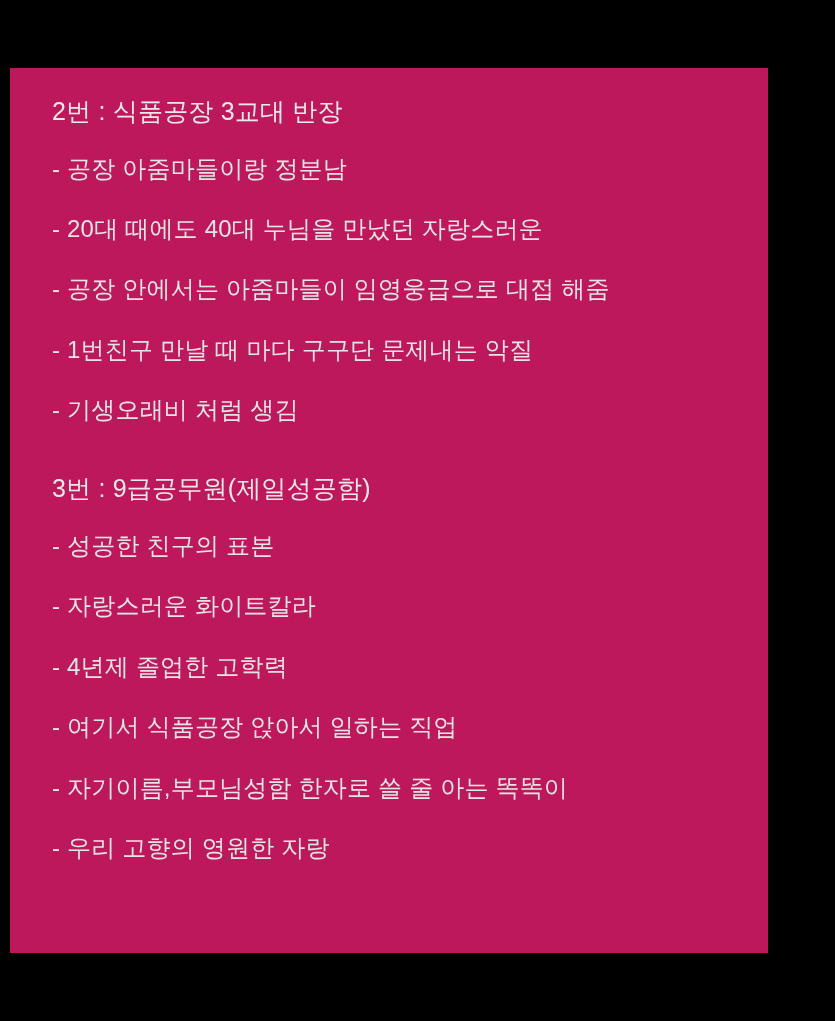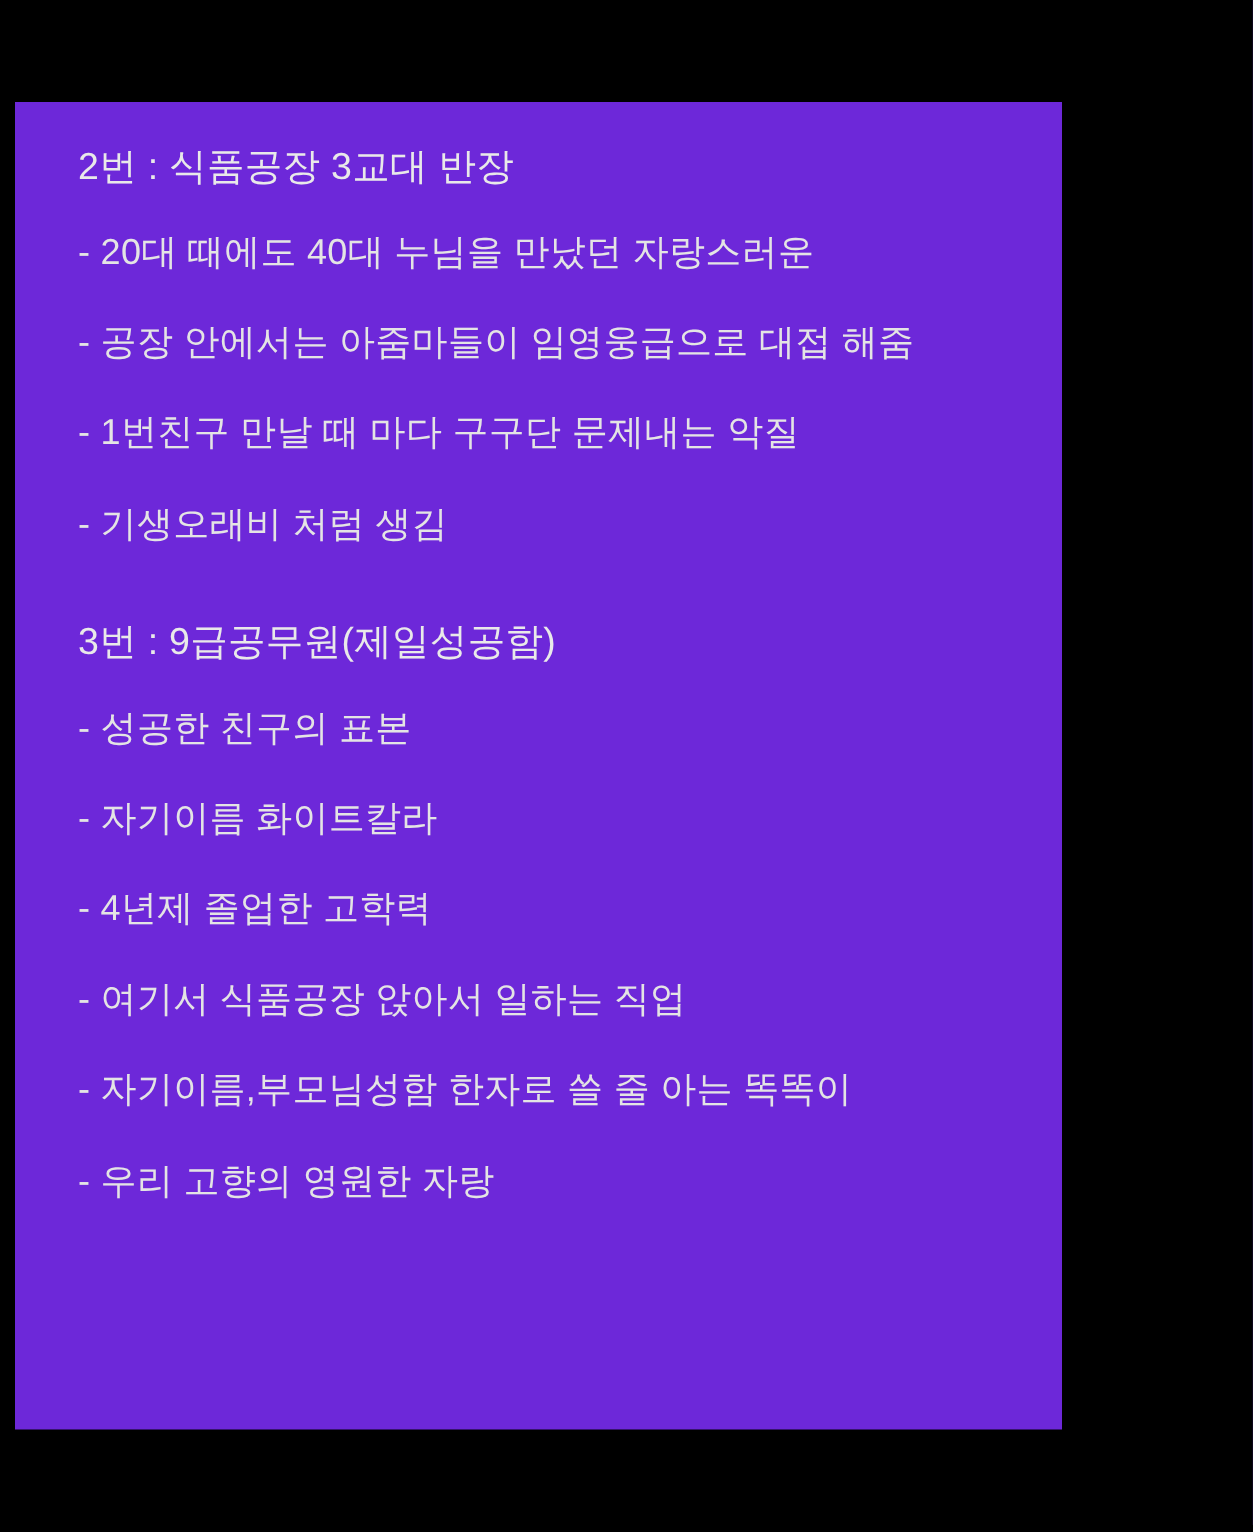--- a/index.html
+++ b/index.html
@@ -17,23 +17,23 @@
     position: relative;
     width: 835px;
     height: 1021px;
     background: #000000;
   }
   
   .panel {
     position: absolute;
     left: 10px;
     top: 68px;
-    width: 698px;
+    width: 758px;
     height: 885px;
-    background: #6d28d9;
+    background: #be185d;
   }
   .content {
     position: absolute;
     left: 30px;
     top: 30px;
     right: 20px;
   }
   .section {
     margin-bottom: 52px;
   }
@@ -62,30 +62,31 @@
 </style>
 </head>
 <body>
 
 <div class="page">
   <div class="panel">
     <div class="content">
 
       <div class="section">
         <div class="heading">2번 : 식품공장 3교대 반장</div>
+        <div class="bullet">- 공장 아줌마들이랑 정분남</div>
         <div class="bullet">- 20대 때에도 40대 누님을 만났던 자랑스러운</div>
         <div class="bullet">- 공장 안에서는 아줌마들이 임영웅급으로 대접 해줌</div>
         <div class="bullet">- 1번친구 만날 때 마다 구구단 문제내는 악질</div>
         <div class="bullet">- 기생오래비 처럼 생김</div>
       </div>
 
       <div class="section">
         <div class="heading">3번 : 9급공무원(제일성공함)</div>
         <div class="bullet">- 성공한 친구의 표본</div>
-        <div class="bullet">- 자기이름 화이트칼라</div>
+        <div class="bullet">- 자랑스러운 화이트칼라</div>
         <div class="bullet">- 4년제 졸업한 고학력</div>
         <div class="bullet">- 여기서 식품공장 앉아서 일하는 직업</div>
         <div class="bullet">- 자기이름,부모님성함 한자로 쓸 줄 아는 똑똑이</div>
         <div class="bullet">- 우리 고향의 영원한 자랑</div>
       </div>
 
     </div>
   </div>
 </div>
 

